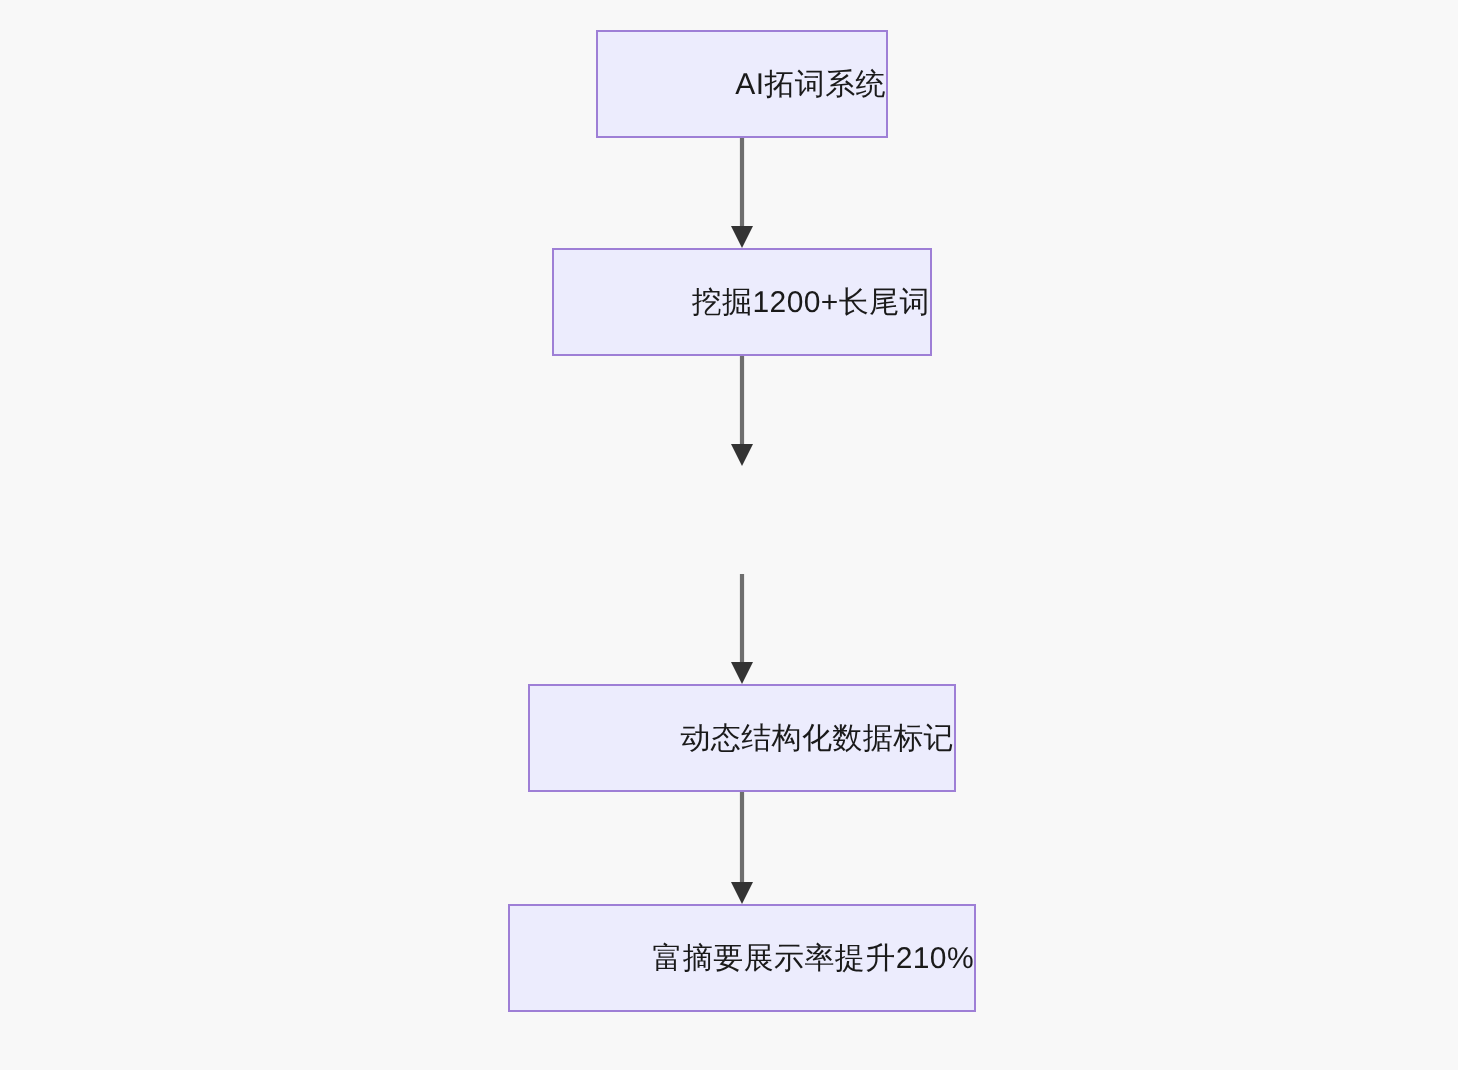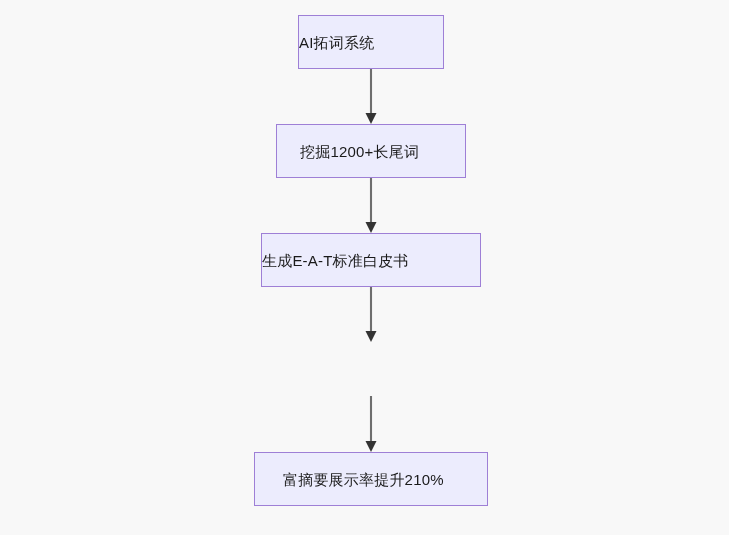--- a/index.html
+++ b/index.html
@@ -19,21 +19,21 @@
     height: 535px;
     background: #f8f8f8;
   }
   .node {
     position: absolute;
     box-sizing: border-box;
     background: #ececfd;
     border: 1.6px solid #9e7fd6;
     display: flex;
     align-items: center;
-    justify-content: flex-start;
+    justify-content: flex-end;
     height: 54px;
     z-index: 2;
   }
   .node-label {
     color: #1a1a1a;
     font-size: 15px;
     line-height: 1;
     letter-spacing: 0.2px;
     white-space: nowrap;
     text-align: center;
@@ -77,22 +77,22 @@
   </svg>
 
   <div class="node" style="left:298px; top:15px; width:146px;">
     <span class="node-label">AI拓词系统</span>
   </div>
 
   <div class="node" style="left:276px; top:124px; width:190px;padding-left:23px;">
     <span class="node-label">挖掘1200+长尾词</span>
   </div>
 
-  <div class="node" style="left:261px; top:233px; width:220px;">
-    <span class="node-label">生成E-A-T标准白皮书</span>
+
+  <div class="node" style="left:264px; top:342px; width:214px;">
+    <span class="node-label">动态结构化数据标记</span>
   </div>
-
 
   <div class="node" style="left:254px; top:452px; width:234px;padding-left:28px;">
     <span class="node-label">富摘要展示率提升210%</span>
   </div>
 
 </div>
 
 </body></html>

